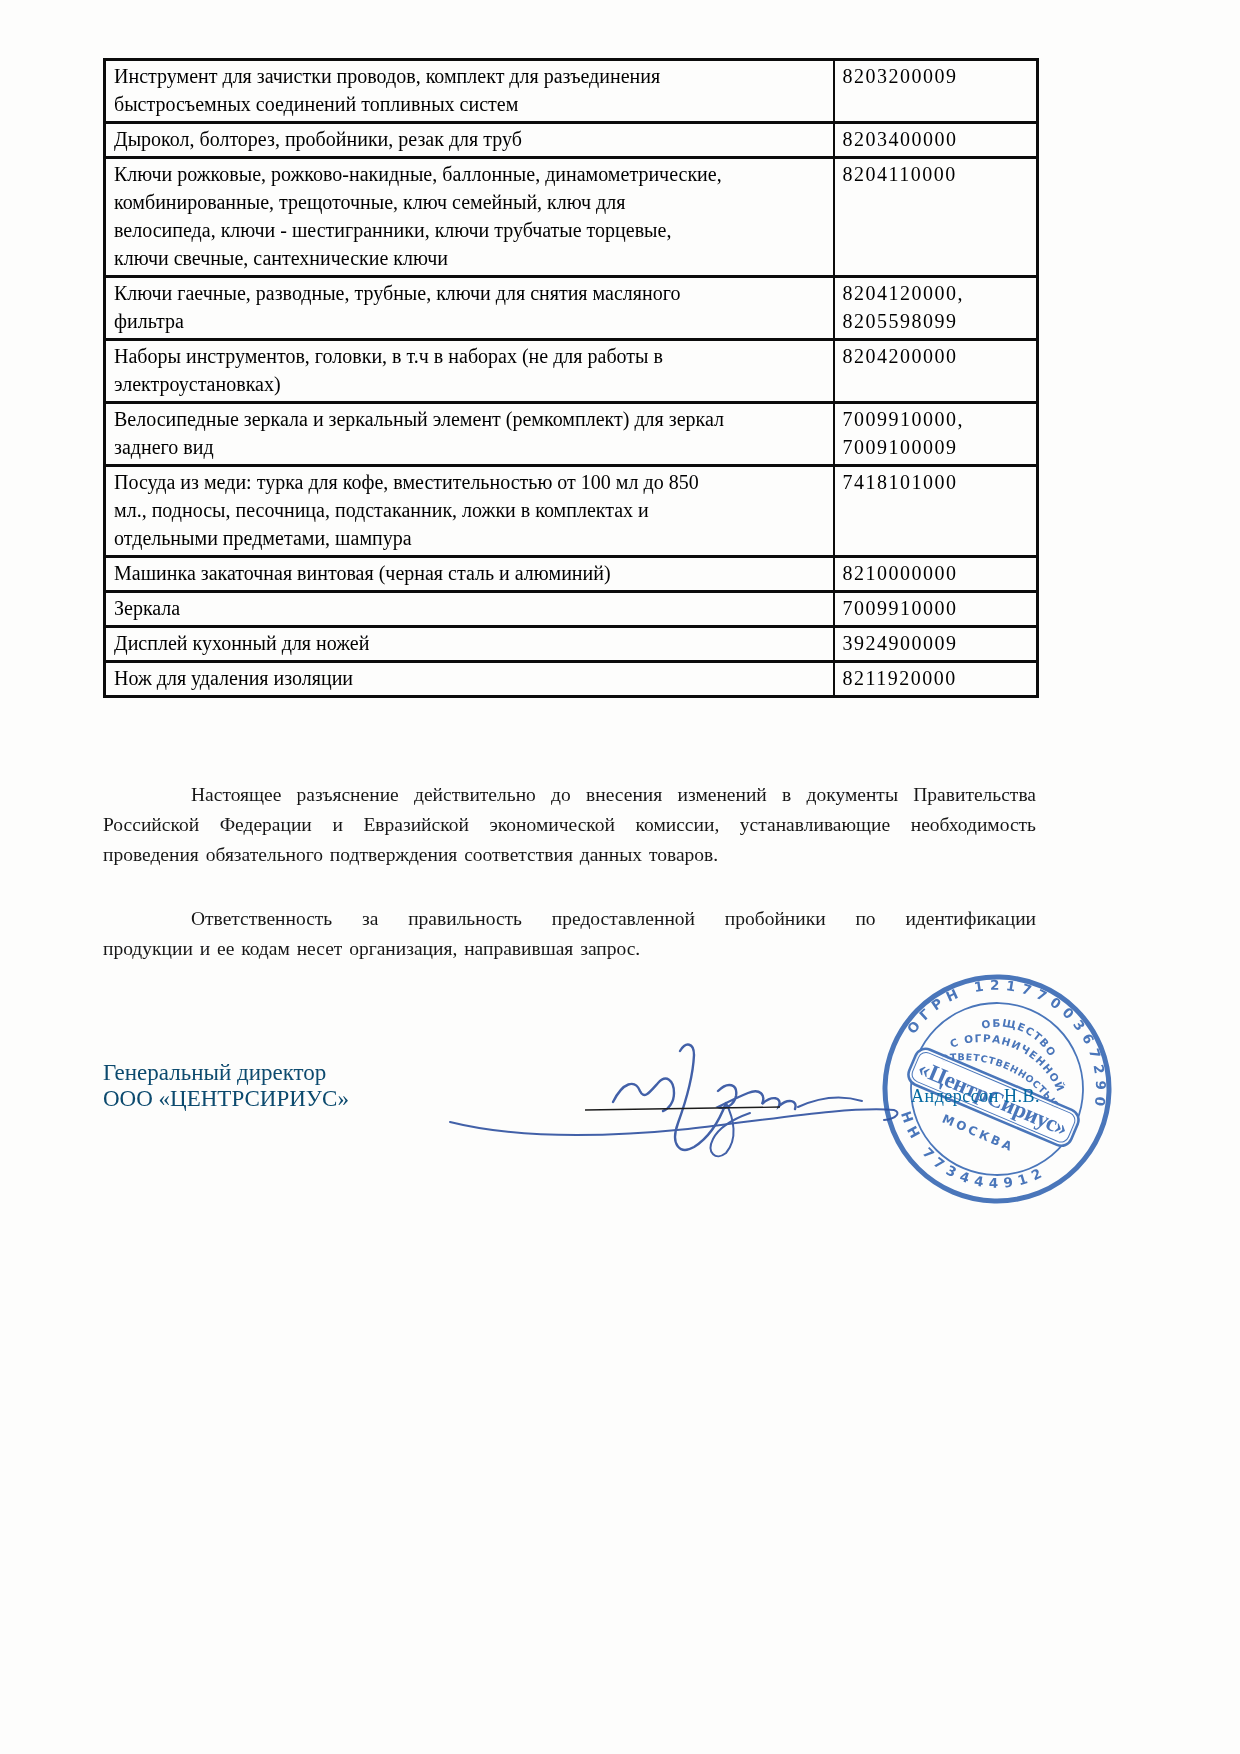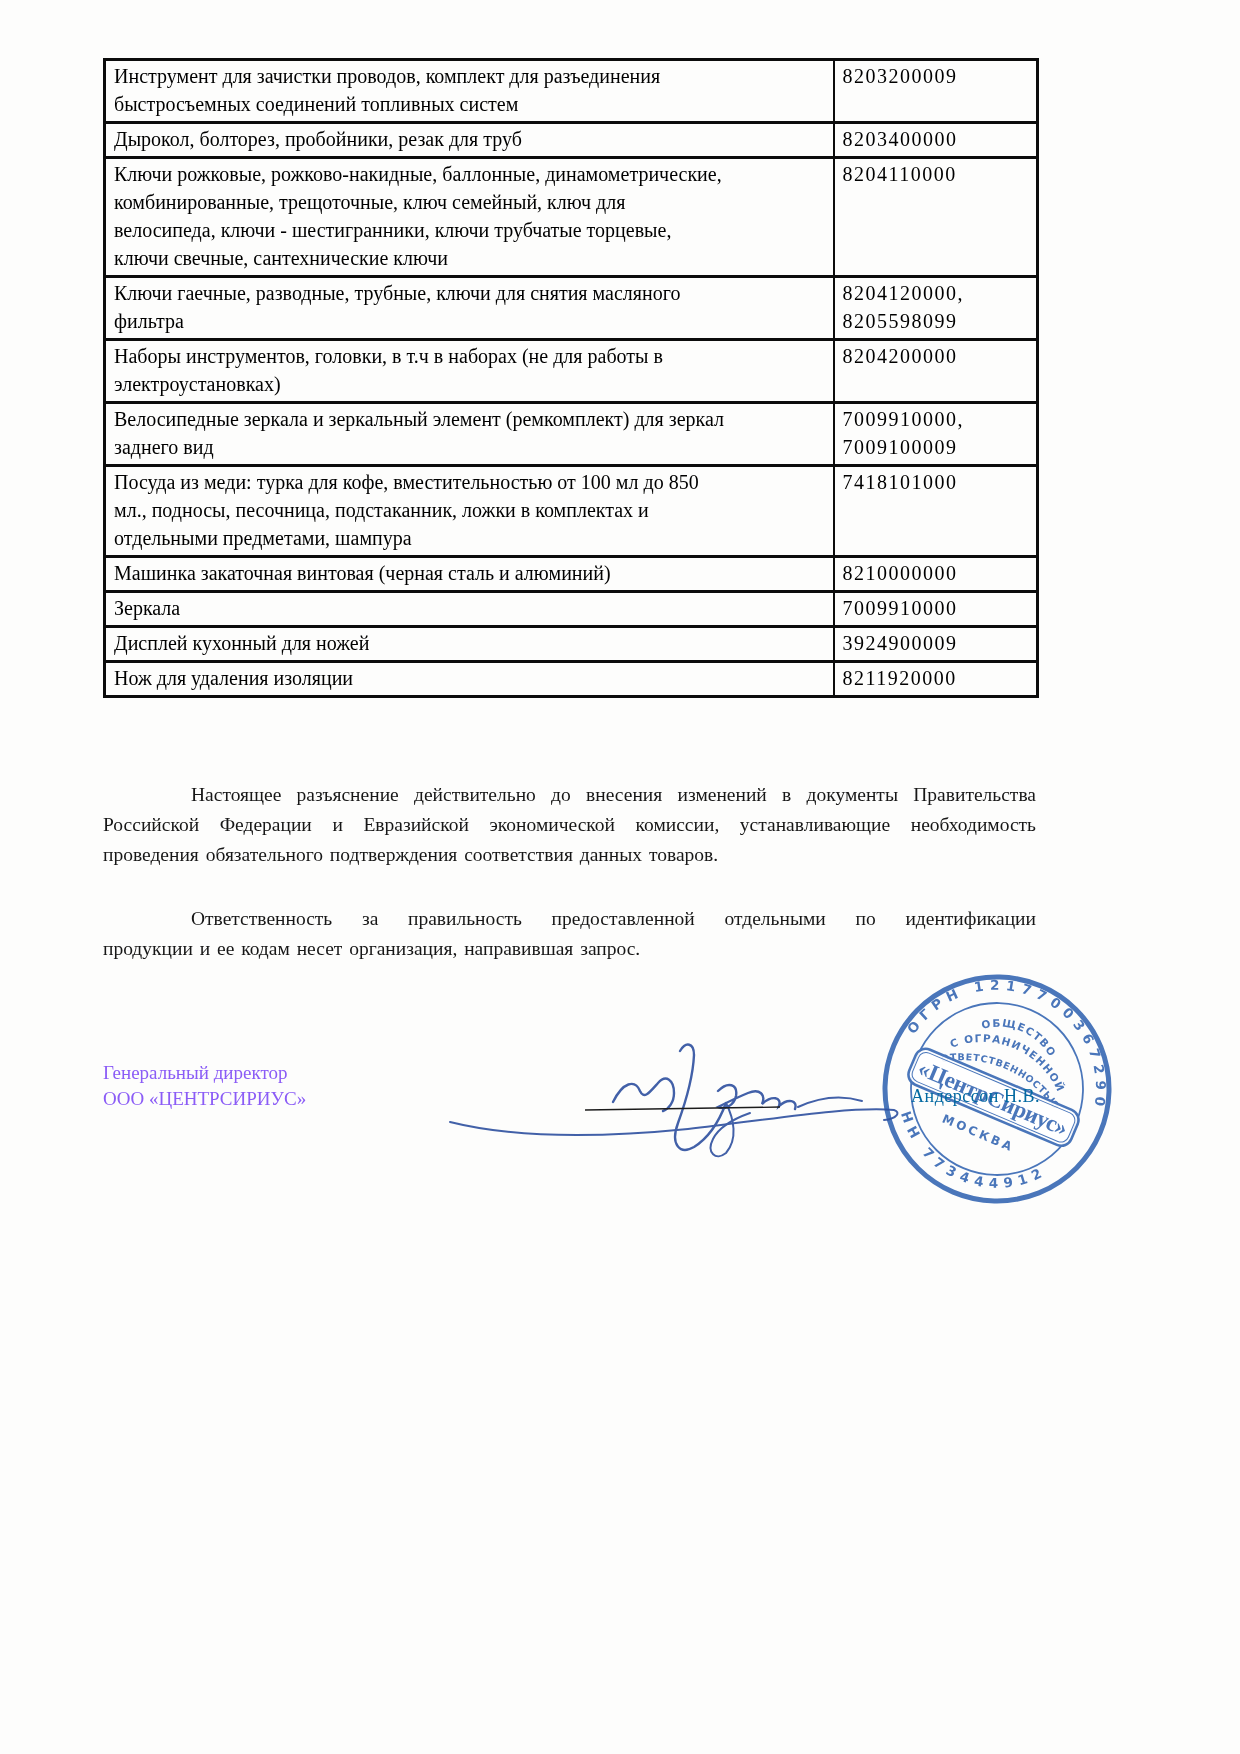--- a/index.html
+++ b/index.html
@@ -29,21 +29,21 @@
     white-space:pre-line;
     color:#000000;
   }
   td.code{letter-spacing:1.5px;margin-top:16px;}
   
   .para{position:absolute;left:103px;width:933px;font-size:19.5px;color:#171717;}
   .jline{display:block;text-align:justify;text-align-last:justify;line-height:30px;word-spacing:2px;}
   .jline.first{text-indent:88px;}
   .jline.last{text-align-last:left;}
   
-  .sig-block{position:absolute;left:103px;top:1060px;font-size:19px;line-height:26px;color:#8b5cf6;}
+  .sig-block{position:absolute;left:103px;top:1060px;font-size:23px;line-height:26px;color:#0c4a6e;}
   .sig-svg{position:absolute;left:428px;top:1006px;z-index:3;}
   .signer-name{
     position:absolute;left:911px;top:1086px;z-index:4;
     font-size:18px;letter-spacing:.5px;color:#0369a1;
   }
   
   .stamp{position:absolute;left:877px;top:969px;width:240px;height:240px;z-index:2;opacity:.92;}
   .stamp text{font-family:"DejaVu Sans","Liberation Sans",sans-serif;font-weight:bold;}
   .stamp .ring-txt{font-size:13.5px;letter-spacing:6px;}
   .stamp .small-txt{font-size:10.5px;letter-spacing:1.2px;}
@@ -120,21 +120,21 @@
       </tbody>
   </table>
 
   <div class="para" style="top:780px">
     <span class="jline first">Настоящее разъяснение действительно до внесения изменений в документы Правительства</span>
     <span class="jline">Российской Федерации и Евразийской экономической комиссии, устанавливающие необходимость</span>
     <span class="jline last">проведения обязательного подтверждения соответствия данных товаров.</span>
   </div>
 
   <div class="para" style="top:904px">
-    <span class="jline first">Ответственность за правильность предоставленной отдельными по идентификации</span>
+    <span class="jline first">Ответственность за правильность предоставленной пробойники по идентификации</span>
     <span class="jline last">продукции и ее кодам несет организация, направившая запрос.</span>
   </div>
 
   <div class="sig-block">
     <div>Генеральный директор</div>
     <div>ООО «ЦЕНТРСИРИУС»</div>
   </div>
 
   <svg class="sig-svg" width="490" height="165" viewBox="0 0 490 165">
     <g fill="none" stroke="#2e509f" stroke-width="2.4" stroke-linecap="round" opacity="0.9">

